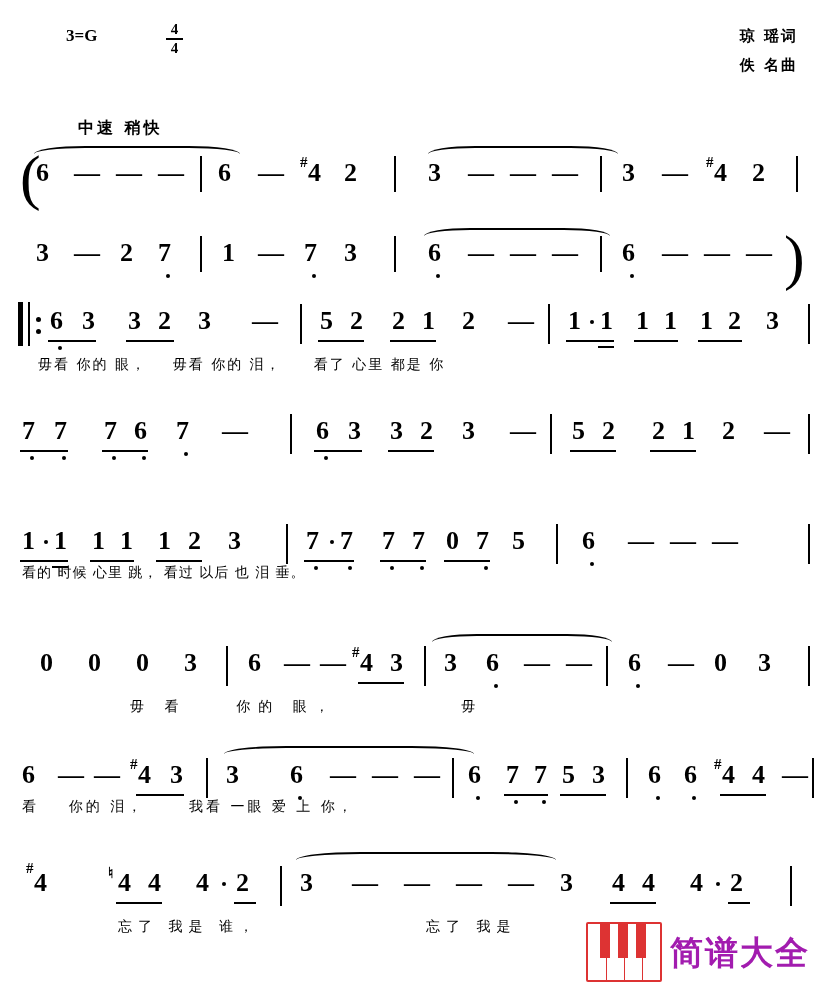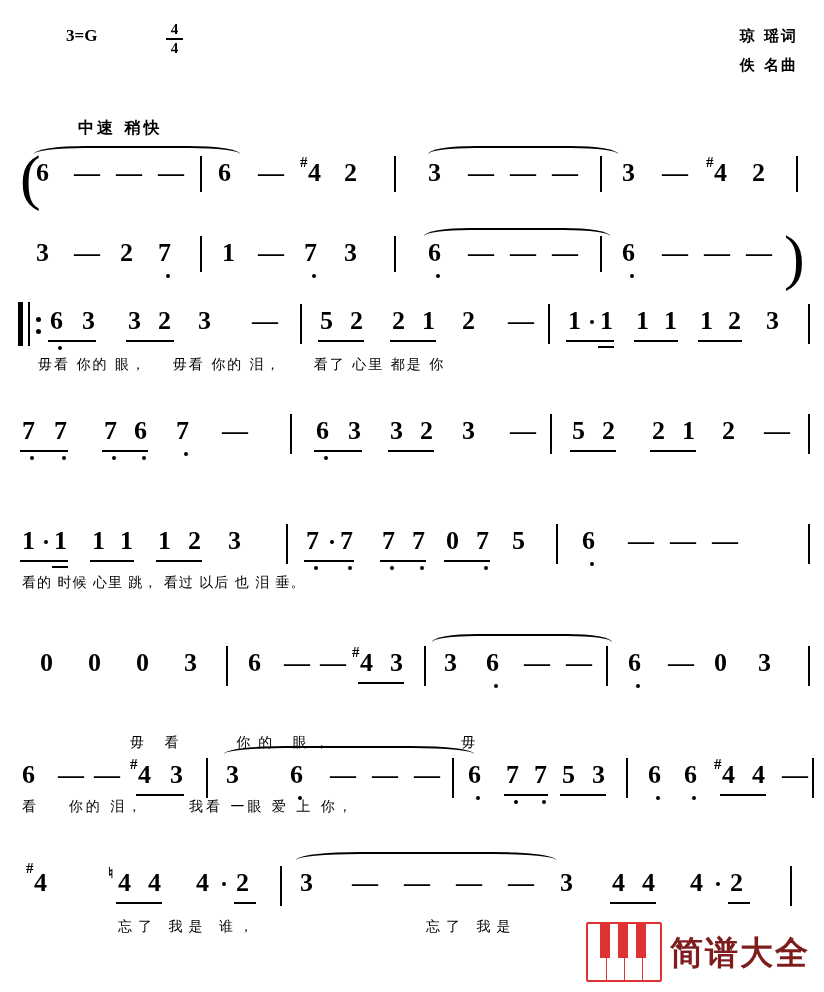--- a/index.html
+++ b/index.html
@@ -79,21 +79,21 @@
   .piano{
     width:72px;height:56px;background:#fff;border:2px solid #d33;
     position:relative;margin-right:8px;border-radius:2px;
     overflow:hidden;
   }
   .piano .wk{position:absolute;top:0;bottom:0;width:1px;background:#d33;}
   .piano .bk{position:absolute;top:0;height:60%;width:10px;background:#d33;}
   .logo-text{line-height:1;}
   .logo-cn{
     font-family:"DejaVu Sans", sans-serif;
-    font-size:33px;font-weight:bold;color:#7f1d1d;letter-spacing:2px;
+    font-size:33px;font-weight:bold;color:#a21caf;letter-spacing:2px;
   }
   .logo-en{
     font-family:"DejaVu Sans", sans-serif;
     font-size:22px;font-weight:bold;color:#d62828;letter-spacing:1px;
     margin-top:2px;
   }
 </style>
 </head>
 <body>
 
@@ -320,21 +320,21 @@
     <span class="tok" style="left:512px;top:8px;">5</span>
     <span class="barline" style="left:556px;top:6px;height:40px;"></span>
 
     <span class="tok" style="left:582px;top:8px;">6</span>
     <span class="dotd" style="left:590px;top:44px;"></span>
     <span class="tok" style="left:628px;top:8px;">—</span>
     <span class="tok" style="left:670px;top:8px;">—</span>
     <span class="tok" style="left:712px;top:8px;">—</span>
     <span class="barline" style="left:808px;top:6px;height:40px;"></span>
 
-    <div class="lyr" style="left:22px;top:56px;letter-spacing:1px;">看的 时候 心里 跳， 看过 以后 也 泪 垂。</div>
+    <div class="lyr" style="left:22px;top:46px;letter-spacing:1px;">看的 时候 心里 跳， 看过 以后 也 泪 垂。</div>
   </div>
 
   <div class="line" style="top:640px;height:90px;">
     <span class="slur" style="left:432px;top:-6px;width:180px;"></span>
 
     <span class="tok" style="left:40px;top:8px;">0</span>
     <span class="tok" style="left:88px;top:8px;">0</span>
     <span class="tok" style="left:136px;top:8px;">0</span>
     <span class="tok" style="left:184px;top:8px;">3</span>
     <span class="barline" style="left:226px;top:6px;height:40px;"></span>
@@ -355,21 +355,21 @@
     <span class="tok" style="left:566px;top:8px;">—</span>
     <span class="barline" style="left:606px;top:6px;height:40px;"></span>
 
     <span class="tok" style="left:628px;top:8px;">6</span>
     <span class="dotd" style="left:636px;top:44px;"></span>
     <span class="tok" style="left:668px;top:8px;">—</span>
     <span class="tok" style="left:714px;top:8px;">0</span>
     <span class="tok" style="left:758px;top:8px;">3</span>
     <span class="barline" style="left:808px;top:6px;height:40px;"></span>
 
-    <div class="lyr" style="left:130px;top:58px;letter-spacing:8px;margin-top:36px;">毋 看    你的 眼，          毋</div>
+    <div class="lyr" style="left:130px;top:58px;letter-spacing:8px;">毋 看    你的 眼，          毋</div>
   </div>
 
   <div class="line" style="top:752px;height:90px;">
     <span class="slur" style="left:224px;top:-6px;width:250px;"></span>
 
     <span class="tok" style="left:22px;top:8px;">6</span>
     <span class="tok" style="left:58px;top:8px;">—</span>
     <span class="tok" style="left:94px;top:8px;">—</span>
     <span class="sharp" style="left:130px;top:4px;">#</span>
     <span class="tok" style="left:138px;top:8px;">4</span>

